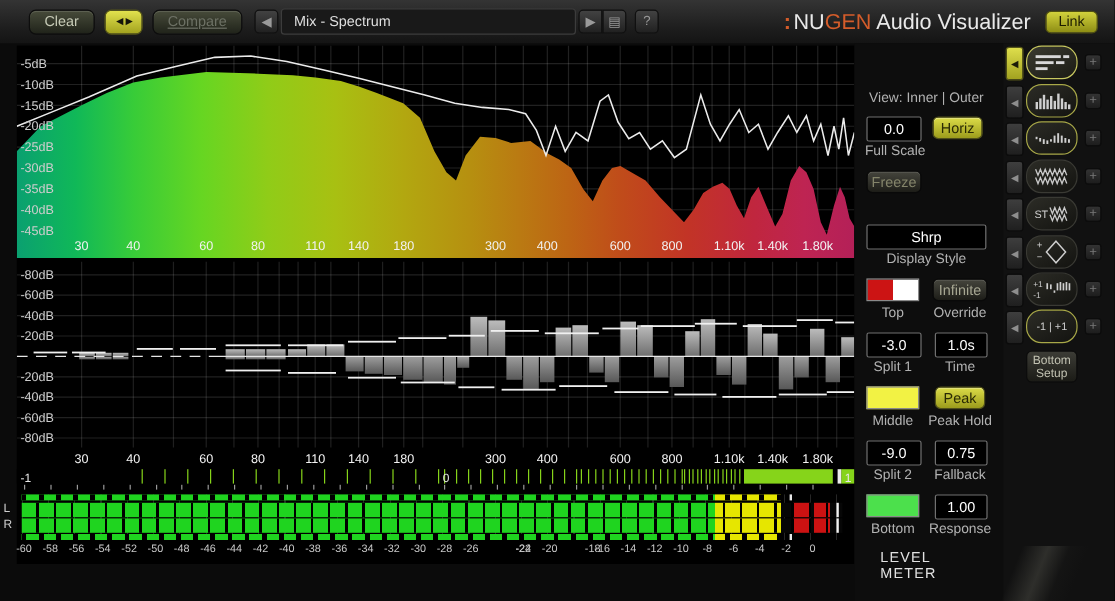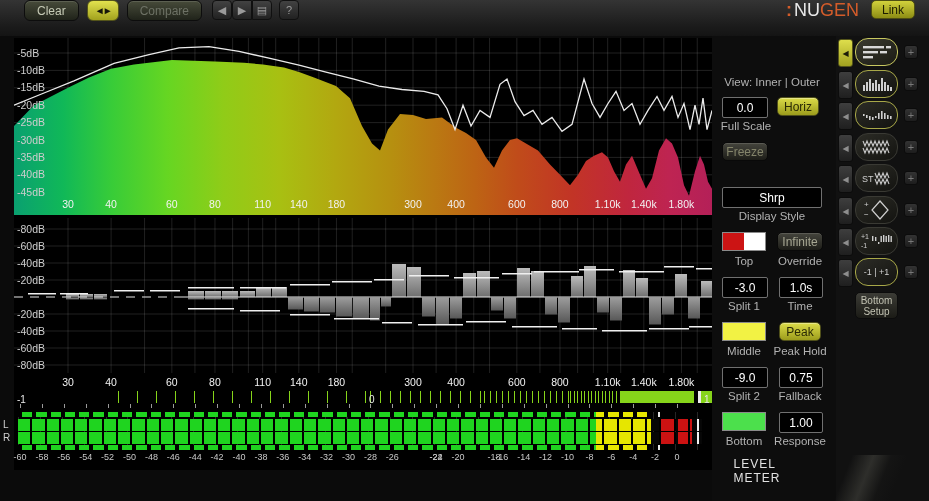--- a/index.html
+++ b/index.html
@@ -6,29 +6,29 @@
   #plugin{
     position:relative;width:929px;height:501px;overflow:hidden;
     background:#0b0b0b;
     font-family:"Liberation Sans","DejaVu Sans",sans-serif;
     -webkit-font-smoothing:antialiased;
   }
   
   #toolbar{
     position:absolute;left:0;top:0;width:929px;height:36px;
     background:linear-gradient(#343434,#1c1c1c 70%,#141414);
-    display:flex;align-items:flex-start;box-sizing:border-box;padding:0 14px 0 24px;
+    display:flex;align-items:center;box-sizing:border-box;padding:0 14px 0 24px;
   }
   .tb-btn{
     height:21px;border-radius:6px;border:1px solid #0d0d0d;
     background:linear-gradient(#474b3a,#20231a);
     color:#c6cab6;font-size:12px;padding:0 12px;display:flex;align-items:center;
     box-shadow:inset 0 1px 0 rgba(255,255,255,.12);
   }
-  .tb-btn.dim{color:#6d7165;}
+  .tb-btn.dim{color:#6d7165;text-decoration:underline;}
   .tb-swap{
     height:21px;width:32px;border-radius:6px;border:1px solid #55551a;
     background:linear-gradient(#e2e24e,#a2a21e);
     color:#15150a;font-size:10px;font-weight:bold;display:flex;align-items:center;justify-content:center;
     margin:0 8px;letter-spacing:-2px;
   }
   .tb-sq{
     height:20px;width:20px;border-radius:4px;border:1px solid #101010;
     background:linear-gradient(#424242,#212121);
     color:#9a9a9a;font-size:11px;display:flex;align-items:center;justify-content:center;
@@ -107,31 +107,32 @@
   <div id="toolbar">
     <button class="tb-btn">Clear</button>
     <button class="tb-swap">
         <span>◄►</span>
       </button>
     <button class="tb-btn dim">Compare</button>
     <div style="width:10px"></div>
     <button class="tb-sq">
         <span>◀</span>
       </button>
+    <div id="preset-box">Mix - Spectrum</div>
     <button class="tb-sq" style="border-radius:4px 0 0 4px;">
         <span>▶</span>
       </button>
     <button class="tb-sq" style="border-radius:0 4px 4px 0;">
         <span>▤</span>
       </button>
     <div style="width:7px"></div>
     <button class="tb-sq">
         <span>?</span>
       </button>
-    <div id="logo"><span class="dots">:</span><span>NU</span><span class="gen">GEN</span></div>
+    <div id="logo"><span class="dots">:</span><span>NU</span><span class="gen">GEN</span><span> Audio Visualizer</span></div>
     <button id="link-btn">Link</button>
   </div>
 
   <div id="main">
     <svg id="spectrum-plot" width="698" height="177">
         <defs>
           <linearGradient id="specGrad" x1="0" y1="0" x2="1" y2="0">
             <stop offset="0%" stop-color="#0aa070"></stop>
             <stop offset="7%" stop-color="#10b858"></stop>
             <stop offset="14%" stop-color="#38cc38"></stop>

